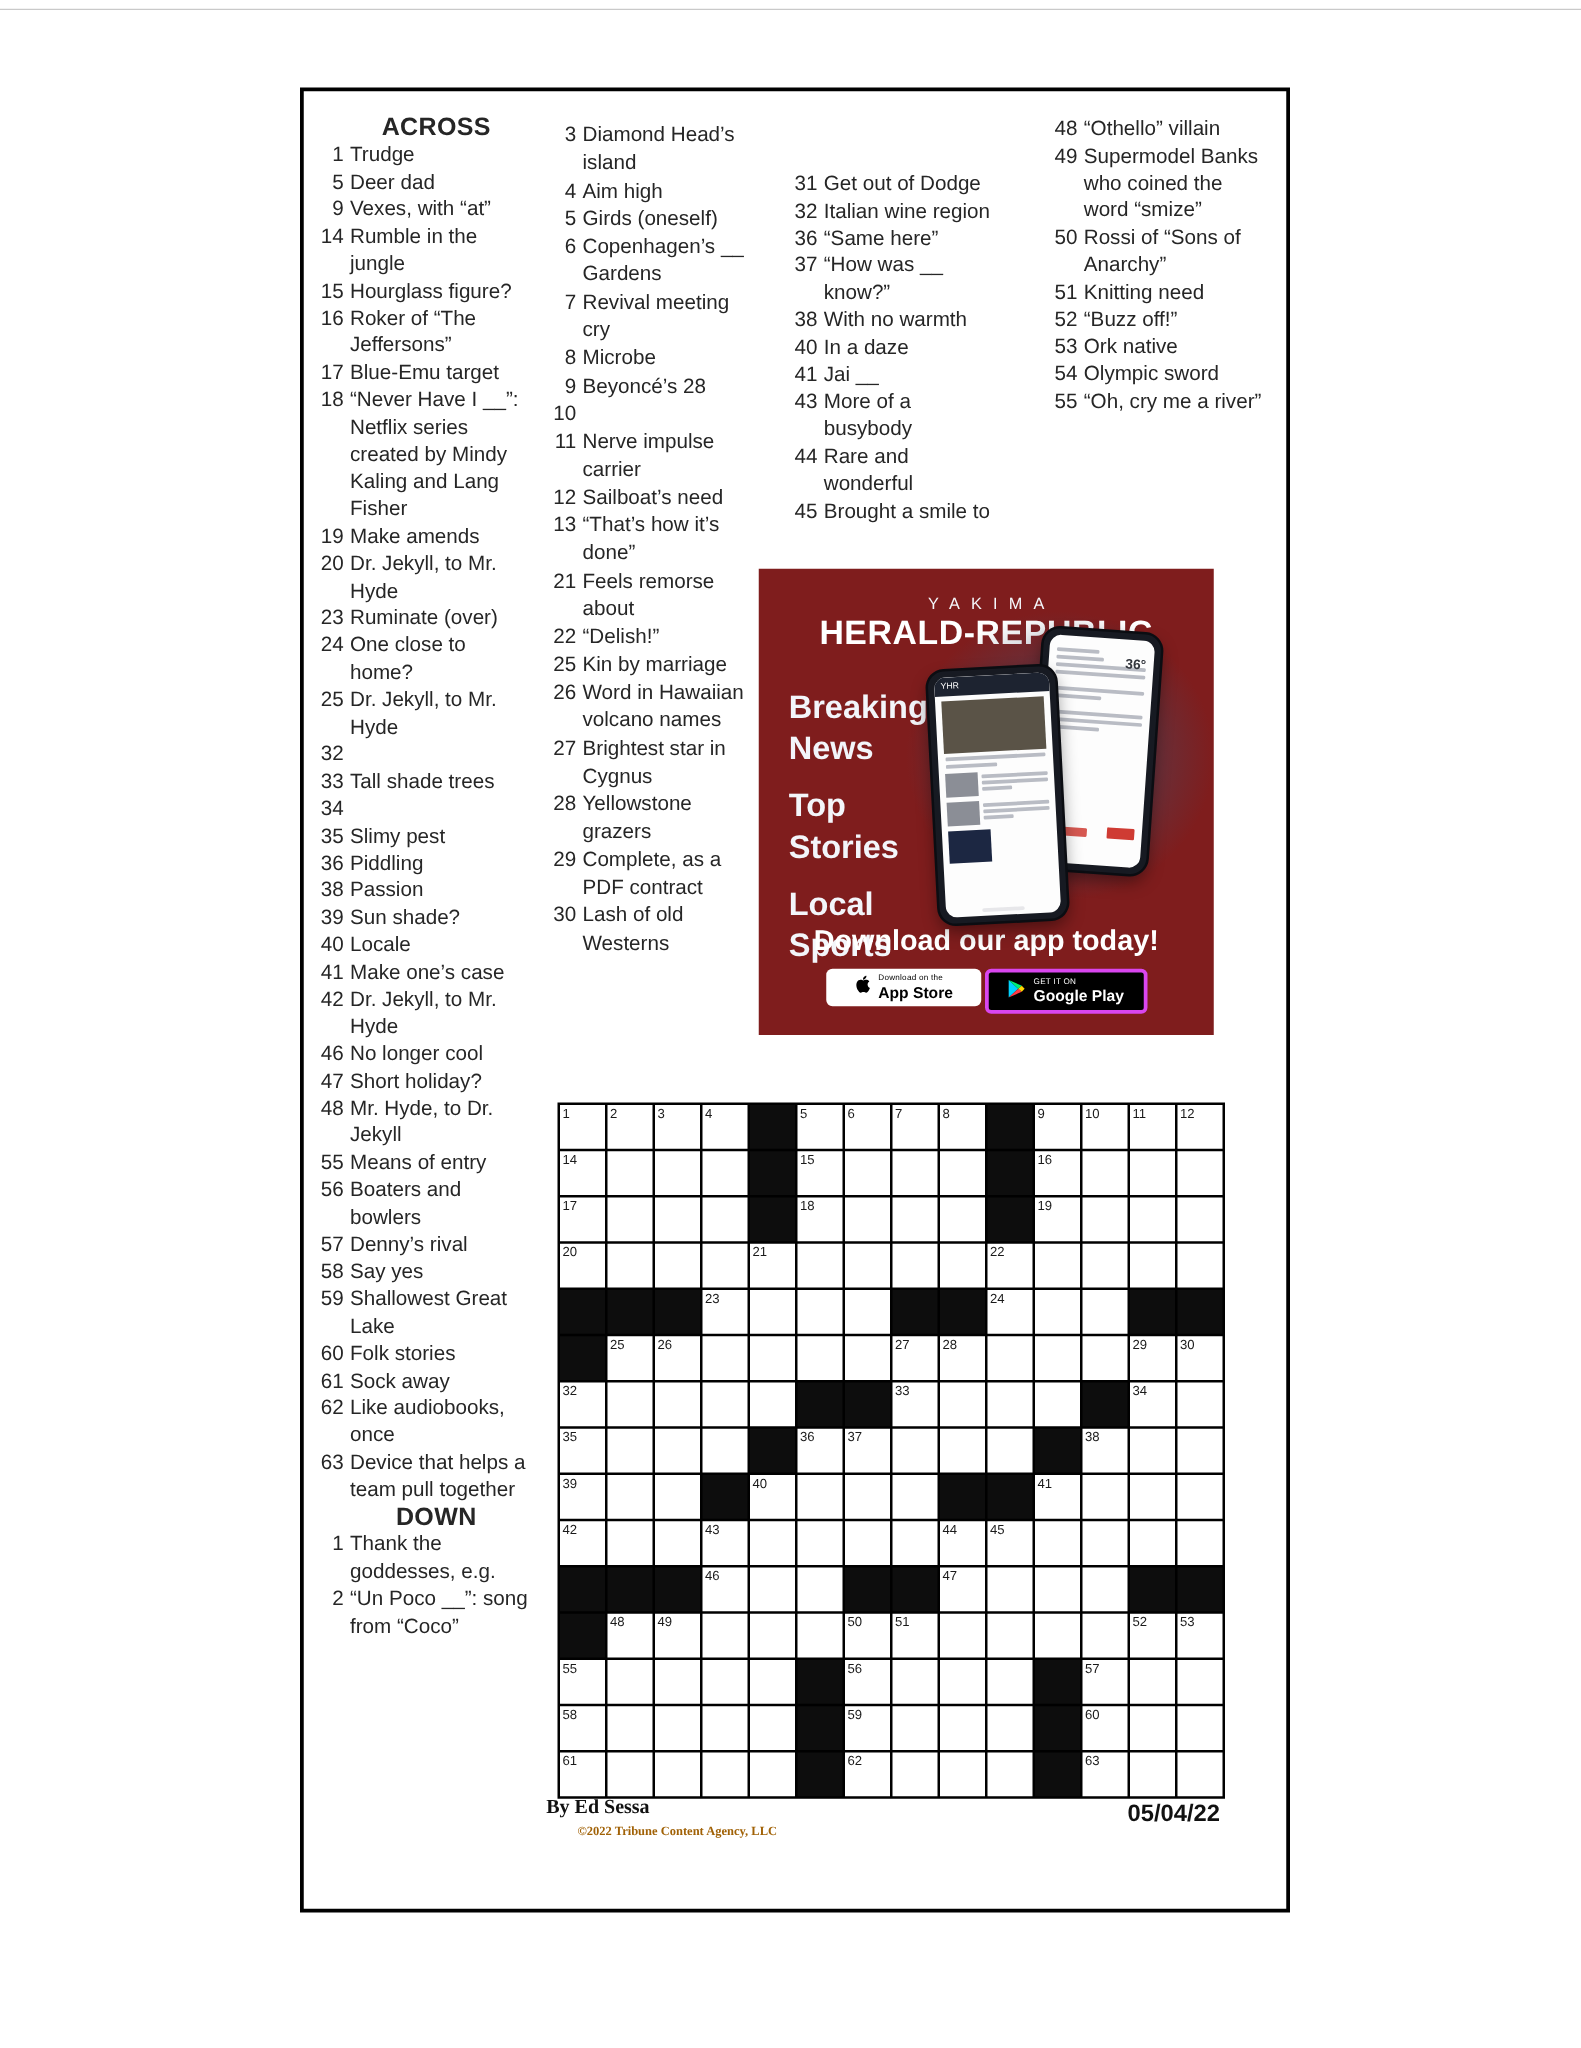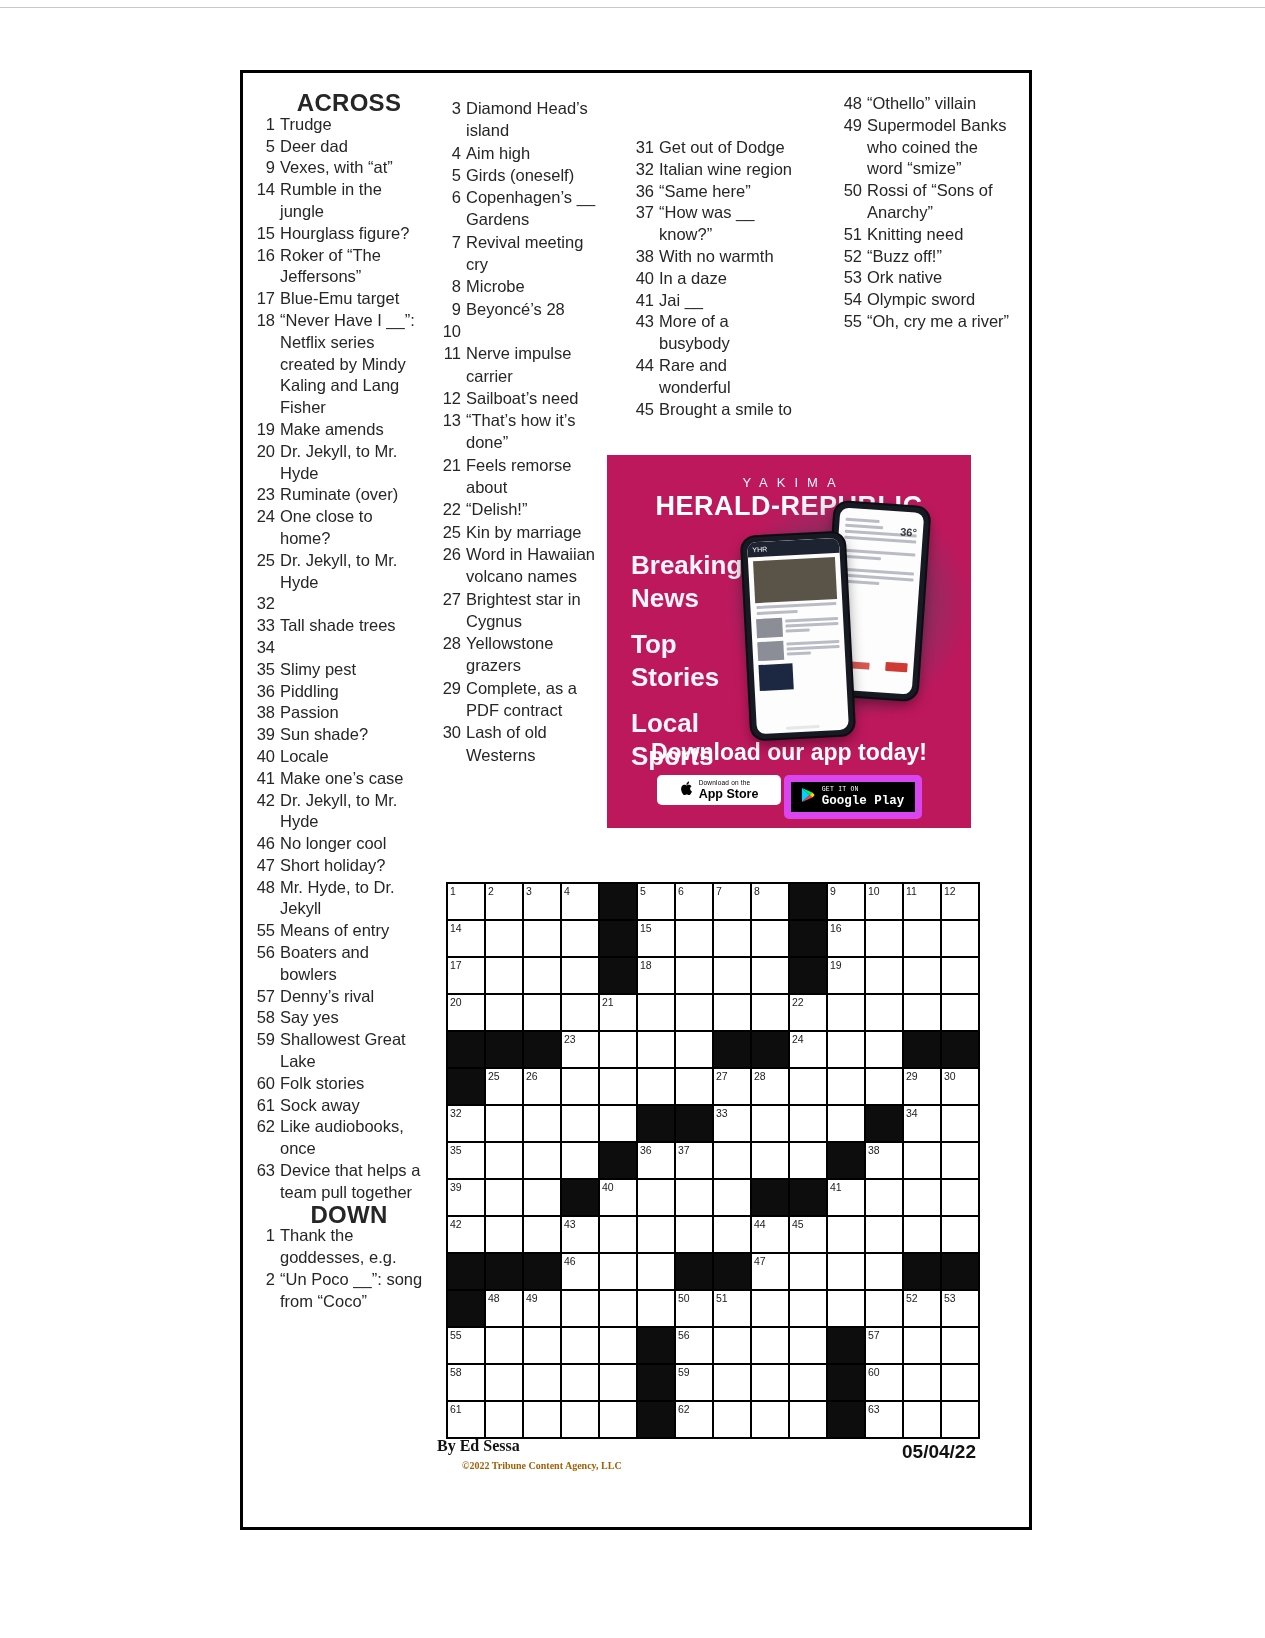--- a/index.html
+++ b/index.html
@@ -7,28 +7,28 @@
        font-family:"Liberation Sans", sans-serif;color:#1d1d1d;}
   .topline{position:absolute;left:0;top:7px;width:1265px;height:1px;background:#c9c9c9;}
   .frame{position:absolute;left:240px;top:70px;width:786px;height:1454px;border:3px solid #000;background:#fff;}
 
   
   .cluecol{position:absolute;font-size:16.5px;line-height:21.8px;color:#262626;}
   .col1{left:251px;top:92px;width:172px;}
   .col2{left:437px;top:97px;width:168px;line-height:22.3px;}
   .col3{left:630px;top:93px;width:168px;margin-top:44px;}
   .col4{left:838px;top:93px;width:172px;}
-  .cluehead{font-weight:bold;font-size:24px;text-align:center;padding-left:24px;letter-spacing:.3px;}
+  .cluehead{font-weight:bold;font-size:20px;text-align:center;padding-left:24px;letter-spacing:.3px;}
   .downhead{}
   .clue{display:flex;}
   .cnum{flex:0 0 24px;text-align:right;padding-right:5px;}
   .ctxt{flex:1;}
 
   
-  .ad{position:absolute;left:607px;top:455px;width:364px;height:373px;background:#be185d;overflow:hidden;}
+  .ad{position:absolute;left:607px;top:455px;width:364px;height:373px;background:#7f1d1d;overflow:hidden;}
   .ad-city{position:absolute;left:0;top:20px;width:100%;text-align:center;color:#f5f7fb;
            font-size:13px;letter-spacing:9px;text-indent:9px;}
   .ad-name{position:absolute;left:0;top:36px;width:100%;text-align:center;color:#ffffff;
            font-weight:bold;font-size:27px;letter-spacing:.5px;}
   .ad-glow{position:absolute;left:118px;top:34px;width:246px;height:232px;border-radius:50%;
            background:radial-gradient(closest-side,#454d66,rgba(69,77,102,0));}
   .feat{position:absolute;left:24px;top:94px;width:122px;color:#f3f5fa;font-weight:bold;
         font-size:26px;line-height:33px;}
   .feat .f{margin-bottom:13px;}
   .phone{position:absolute;background:#171a22;border-radius:13px;box-shadow:0 0 0 2px #0b0d12, 0 6px 14px rgba(0,0,0,.45);}
@@ -46,21 +46,21 @@
   .nthumb .tb{width:26px;height:19px;background:#8b8e96;margin-right:3px;flex:0 0 auto;}
   .nthumb .tl{flex:1;}
   .nthumb .tl .ln{margin:2px 0 0 0;}
   .nnavy{margin:4px 5px 0 5px;width:34px;height:26px;background:#1c2742;}
   .homebar{position:absolute;left:50%;bottom:3px;width:34px;height:3px;margin-left:-17px;background:#e7e7ea;border-radius:2px;}
   .ad-cta{position:absolute;left:0;top:284px;width:100%;text-align:center;color:#fff;
           font-weight:bold;font-size:23px;}
   .badges{position:absolute;left:0;top:320px;width:100%;display:flex;justify-content:center;gap:3px;}
   .badge{width:124px;height:30px;border-radius:5px;display:flex;align-items:center;justify-content:center;gap:6px;}
   .badge-apple{background:#fff;color:#000;}
-  .badge-play{background:#000;color:#fff;border:7px solid #d946ef;font-family:Liberation Mono, monospace;}
+  .badge-play{background:#000;color:#fff;border:3px solid #d946ef;}
   .btxt{display:flex;flex-direction:column;line-height:1;}
   .btxt .b1{font-size:6.5px;letter-spacing:.2px;}
   .btxt .b2{font-size:12.5px;font-weight:bold;margin-top:1px;}
 
   
   .xgrid{position:absolute;left:446px;top:882px;width:534px;height:557px;background:#000;
          box-sizing:border-box;padding:2px;display:grid;gap:2px;
          grid-template-columns:repeat(14,1fr);grid-template-rows:repeat(15,1fr);}
   .cell{background:#fff;position:relative;}
   .cell.black{background:#0d0d0d;}

